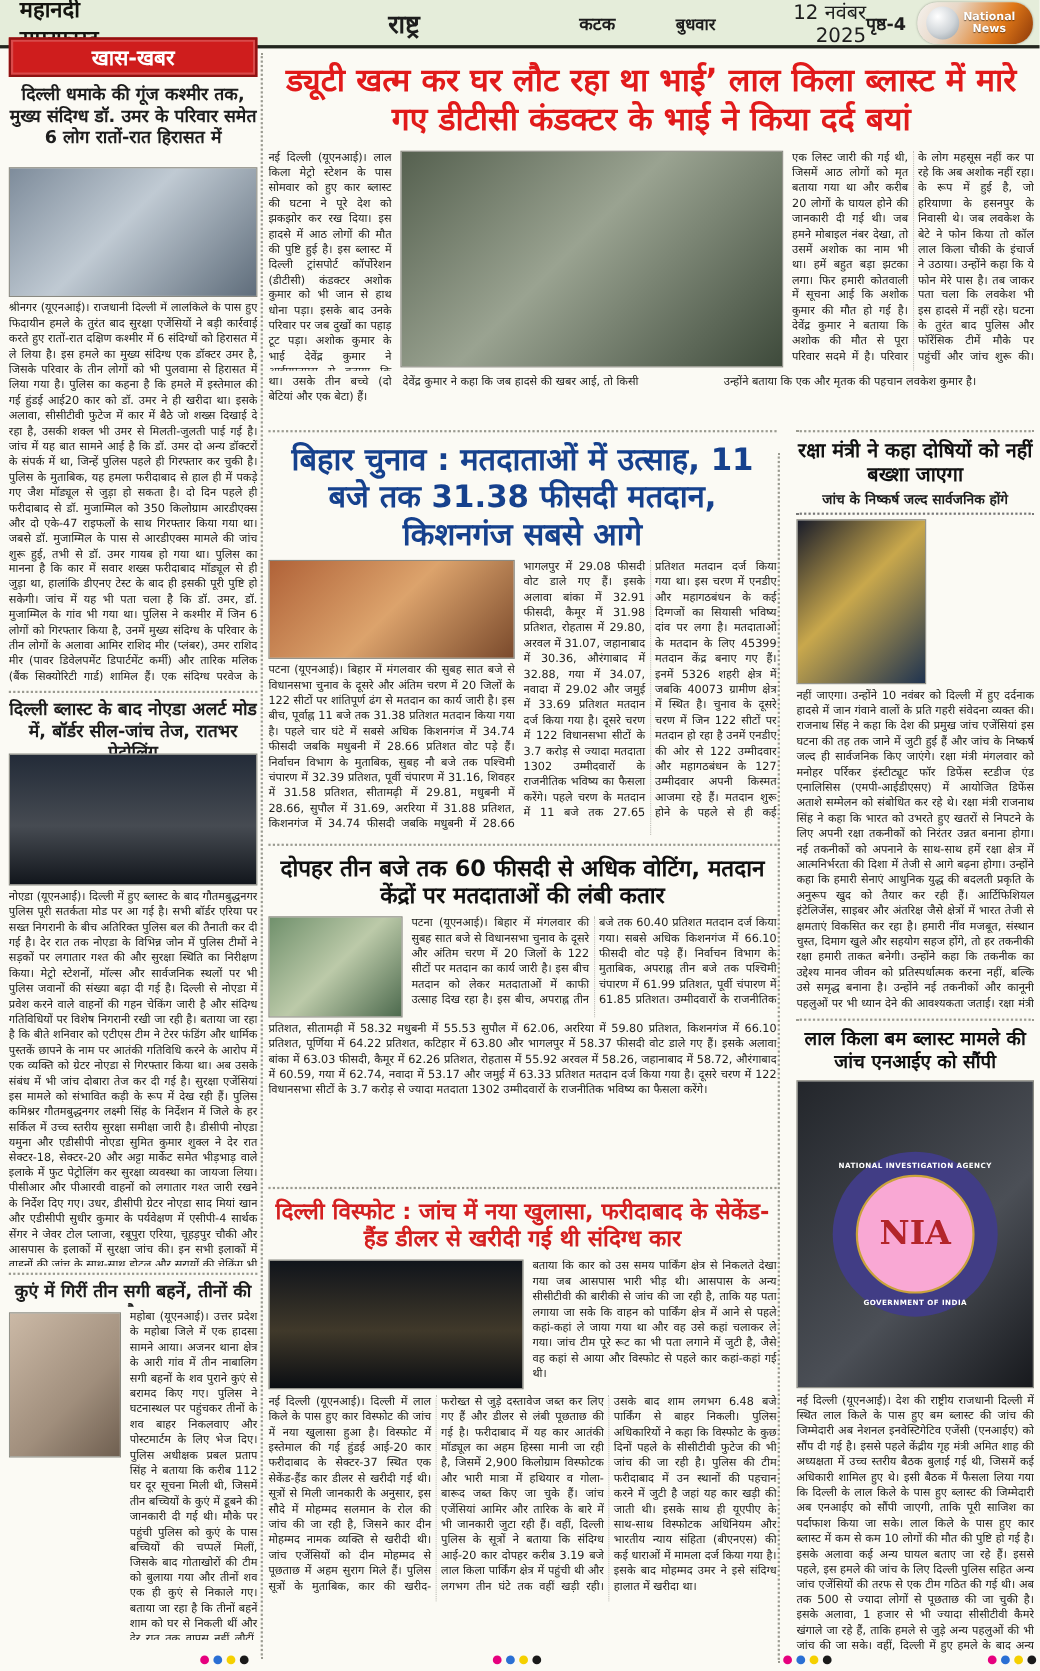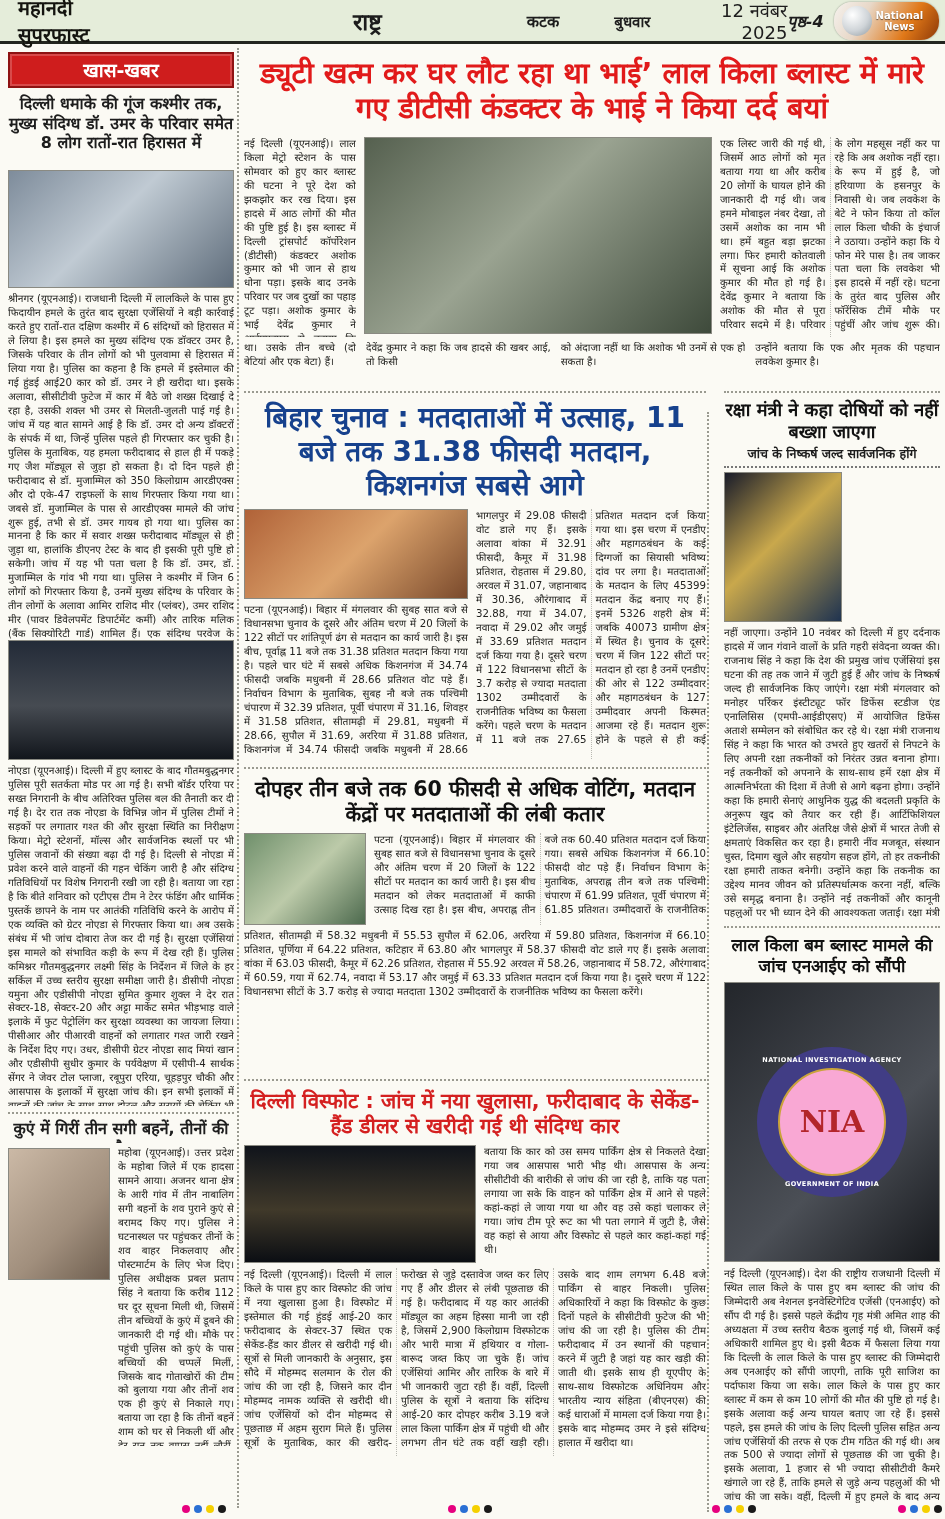--- a/index.html
+++ b/index.html
@@ -6,35 +6,35 @@
   body{width:945px;height:1519px;position:relative;background:#fbfaf4;
        font-family:"DejaVu Sans","Liberation Sans",sans-serif;color:#1d1d1d;overflow:hidden;}
   
   #masthead{position:absolute;left:0;top:0;width:945px;height:44px;background:#e5edda;
             border-bottom:3px solid #23261f;display:flex;align-items:center;box-sizing:border-box;padding:0 6px;}
   #masthead .paper{font-size:20px;font-weight:bold;color:#14140f;margin-left:12px;}
   #masthead .section{font-size:23px;font-weight:bold;margin-left:205px;}
   #masthead .city{font-size:16px;font-weight:bold;margin-left:145px;}
   #masthead .day{font-size:15px;font-weight:bold;margin-left:55px;}
   #masthead .date{font-size:18px;font-weight:normal;margin-left:22px;text-align:right;}
-  #masthead .pageno{font-size:16px;font-weight:bold;margin-left:auto;margin-right:10px;font-style:italic;}
+  #masthead .pageno{font-size:16px;font-weight:bold;margin-left:auto;margin-right:10px;}
   .logo{width:108px;height:38px;border-radius:18px;background:linear-gradient(120deg,#f5f2ee 0%,#e8d8c8 30%,#e07818 70%,#8c3808 100%);
         position:relative;display:flex;align-items:center;justify-content:center;box-shadow:0 0 2px #0006;}
   .logo .globe{position:absolute;left:8px;top:4px;width:30px;height:30px;border-radius:50%;
         background:radial-gradient(circle at 35% 30%,#ffffff,#cfd4d8 55%,#8d979e);}
   .logo .ltxt{position:relative;margin-left:26px;font-size:10px;font-weight:bold;color:#fff;text-shadow:0 1px 1px #0008;line-height:1.1;text-align:center;}
   
   .bodytxt{font-size:10.2px;line-height:1.37;text-align:justify;color:#22221f;overflow:hidden;}
   .cols2{column-count:2;column-gap:9px;column-rule:1px dotted #b9b9b2;}
   .cols3{column-count:3;column-gap:9px;column-rule:1px dotted #b9b9b2;}
   .photo{background-size:cover;border:1px solid #8a8a82;box-sizing:border-box;}
   .sech{font-weight:bold;text-align:center;line-height:1.22;overflow:hidden;}
   .dotted-top{border-top:2px dotted #9a9a90;}
   
-  #sidebar{position:absolute;left:8px;top:52px;width:226px;height:1452px;}
+  #sidebar{position:absolute;left:8px;top:34px;width:226px;height:1452px;}
   #vrule1{position:absolute;left:237px;top:48px;height:1460px;border-left:2px dotted #9a9a90;}
   #vrule2{position:absolute;left:707px;top:412px;height:1100px;border-left:2px dotted #9a9a90;}
   .banner{background:#cf1d1d;color:#fff;font-size:19px;font-weight:bold;text-align:center;
           padding:3px 0;border:2px solid #8e1212;box-shadow:inset 0 0 0 2px #fff3;}
   .s-head{font-size:16px;}
   .p-k{height:118px;background:linear-gradient(135deg,#7e8c9b,#c0cad3 45%,#5f6d7b);}
   .p-n{height:120px;background:linear-gradient(180deg,#232b38,#464b52 55%,#12161c);}
   .p-h{float:left;width:102px;height:132px;margin:2px 8px 2px 0;background:linear-gradient(135deg,#cbb9a6,#a08e7c 60%,#6f5f50);}
   .p-man{height:197px;background:linear-gradient(135deg,#55604f,#9aa391 45%,#3e4a3b);}
   .p-crowd1{background:linear-gradient(135deg,#b06238,#dca36c 50%,#7a4a2c);}
@@ -90,24 +90,25 @@
     </span>
   </span>
 </div>
 
 <div id="vrule1"></div>
 <div id="vrule2"></div>
 
 <div id="sidebar">
   <div class="banner">खास-खबर</div>
 
-  <div class="sech s-head" style="height:76px;margin-top:6px;">दिल्ली धमाके की गूंज कश्मीर तक, मुख्य संदिग्ध डॉ. उमर के परिवार समेत 8 लोग रातों-रात हिरासत में</div>
+  <div class="sech s-head" style="height:76px;margin-top:6px;">दिल्ली धमाके की गूंज कश्मीर तक, मुख्य संदिग्ध डॉ. उमर के परिवार समेत 6 लोग रातों-रात हिरासत में</div>
   <div class="photo p-k"></div>
   <div class="bodytxt" style="height:348px;margin-top:4px;">श्रीनगर (यूएनआई)। राजधानी दिल्ली में लालकिले के पास हुए फिदायीन हमले के तुरंत बाद सुरक्षा एजेंसियों ने बड़ी कार्रवाई करते हुए रातों-रात दक्षिण कश्मीर में 6 संदिग्धों को हिरासत में ले लिया है। इस हमले का मुख्य संदिग्ध एक डॉक्टर उमर है, जिसके परिवार के तीन लोगों को भी पुलवामा से हिरासत में लिया गया है। पुलिस का कहना है कि हमले में इस्तेमाल की गई हुंडई आई20 कार को डॉ. उमर ने ही खरीदा था। इसके अलावा, सीसीटीवी फुटेज में कार में बैठे जो शख्स दिखाई दे रहा है, उसकी शक्ल भी उमर से मिलती-जुलती पाई गई है। जांच में यह बात सामने आई है कि डॉ. उमर दो अन्य डॉक्टरों के संपर्क में था, जिन्हें पुलिस पहले ही गिरफ्तार कर चुकी है। पुलिस के मुताबिक, यह हमला फरीदाबाद से हाल ही में पकड़े गए जैश मॉड्यूल से जुड़ा हो सकता है। दो दिन पहले ही फरीदाबाद से डॉ. मुजाम्मिल को 350 किलोग्राम आरडीएक्स और दो एके-47 राइफलों के साथ गिरफ्तार किया गया था। जबसे डॉ. मुजाम्मिल के पास से आरडीएक्स मामले की जांच शुरू हुई, तभी से डॉ. उमर गायब हो गया था। पुलिस का मानना है कि कार में सवार शख्स फरीदाबाद मॉड्यूल से ही जुड़ा था, हालांकि डीएनए टेस्ट के बाद ही इसकी पूरी पुष्टि हो सकेगी। जांच में यह भी पता चला है कि डॉ. उमर, डॉ. मुजाम्मिल के गांव भी गया था। पुलिस ने कश्मीर में जिन 6 लोगों को गिरफ्तार किया है, उनमें मुख्य संदिग्ध के परिवार के तीन लोगों के अलावा आमिर राशिद मीर (प्लंबर), उमर राशिद मीर (पावर डिवेलपमेंट डिपार्टमेंट कर्मी) और तारिक मलिक (बैंक सिक्योरिटी गार्ड) शामिल हैं। एक संदिग्ध परवेज के अनुसार, 19 अक्टूबर को नौगाम में जैश का पोस्टर मिलने के बाद से ही शक शुरू हो गई थी। इस मामले में पहले भी कई लोगों को हिरासत में लेकर पूछताछ की गई थी, लेकिन इतनी बड़ी कार्रवाई का अंदेशा नहीं था। डॉ. मुजाम्मिल से जुड़े सात लोगों को गिरफ्तार किया गया था। इनमें आमिर निसार डार, यासिर उल अशरफ और मकसूद अहमद डार शामिल हैं। इसके अलावा नौगाम से मौलवी इरफान अहमद, जहूर अहमद और मुफीद को, जबकि कुलगाम से डॉ. अदील को पकड़ा गया था।</div>
 
+  <div class="sech s-head dotted-top" style="height:50px;padding-top:5px;margin-top:6px;">दिल्ली ब्लास्ट के बाद नोएडा अलर्ट मोड में, बॉर्डर सील-जांच तेज, रातभर पेट्रोलिंग</div>
   <div class="photo p-n"></div>
   <div class="bodytxt" style="height:342px;margin-top:4px;">नोएडा (यूएनआई)। दिल्ली में हुए ब्लास्ट के बाद गौतमबुद्धनगर पुलिस पूरी सतर्कता मोड पर आ गई है। सभी बॉर्डर एरिया पर सख्त निगरानी के बीच अतिरिक्त पुलिस बल की तैनाती कर दी गई है। देर रात तक नोएडा के विभिन्न जोन में पुलिस टीमों ने सड़कों पर लगातार गश्त की और सुरक्षा स्थिति का निरीक्षण किया। मेट्रो स्टेशनों, मॉल्स और सार्वजनिक स्थलों पर भी पुलिस जवानों की संख्या बढ़ा दी गई है। दिल्ली से नोएडा में प्रवेश करने वाले वाहनों की गहन चेकिंग जारी है और संदिग्ध गतिविधियों पर विशेष निगरानी रखी जा रही है। बताया जा रहा है कि बीते शनिवार को एटीएस टीम ने टेरर फंडिंग और धार्मिक पुस्तकें छापने के नाम पर आतंकी गतिविधि करने के आरोप में एक व्यक्ति को ग्रेटर नोएडा से गिरफ्तार किया था। अब उसके संबंध में भी जांच दोबारा तेज कर दी गई है। सुरक्षा एजेंसियां इस मामले को संभावित कड़ी के रूप में देख रही हैं। पुलिस कमिश्नर गौतमबुद्धनगर लक्ष्मी सिंह के निर्देशन में जिले के हर सर्किल में उच्च स्तरीय सुरक्षा समीक्षा जारी है। डीसीपी नोएडा यमुना और एडीसीपी नोएडा सुमित कुमार शुक्ल ने देर रात सेक्टर-18, सेक्टर-20 और अट्टा मार्केट समेत भीड़भाड़ वाले इलाके में फुट पेट्रोलिंग कर सुरक्षा व्यवस्था का जायजा लिया। पीसीआर और पीआरवी वाहनों को लगातार गश्त जारी रखने के निर्देश दिए गए। उधर, डीसीपी ग्रेटर नोएडा साद मियां खान और एडीसीपी सुधीर कुमार के पर्यवेक्षण में एसीपी-4 सार्थक सेंगर ने जेवर टोल प्लाजा, रबूपुरा एरिया, चूहड़पुर चौकी और आसपास के इलाकों में सुरक्षा जांच की। इन सभी इलाकों में वाहनों की जांच के साथ-साथ होटल और सरायों की चेकिंग भी की गई। पुलिस अधिकारियों ने सभी प्रभारियों को संवेदनशील क्षेत्रों में सतर्क दृष्टि बनाए रखने के निर्देश दिए। सेंट्रल नोएडा में, डीसीपी शक्ति मोहन अवस्थी और एडीसीपी हृदयेश कठेरिया के निर्देश पर एसीपी-1 एम.एस. वीर कुमार ने थाना सूरजपुर और सेक्टर-142 क्षेत्र में विभिन्न स्थानों का जायजा लिया। उन्होंने भीड़भाड़ वाले स्थानों में मौजूद पुलिसकर्मियों को सौंपी गई जिम्मेदारियों के प्रति सजग रहने और ट्रैफिक व्यवस्था को सुचारू रखने के आदेश दिए।</div>
 
   <div class="sech s-head dotted-top" style="height:24px;padding-top:5px;margin-top:6px;">कुएं में गिरीं तीन सगी बहनें, तीनों की मौत</div>
   <div style="height:300px;overflow:hidden;margin-top:3px;">
     <div class="photo p-h"></div>
     <div class="bodytxt">महोबा (यूएनआई)। उत्तर प्रदेश के महोबा जिले में एक हादसा सामने आया। अजनर थाना क्षेत्र के आरी गांव में तीन नाबालिग सगी बहनों के शव पुराने कुएं से बरामद किए गए। पुलिस ने घटनास्थल पर पहुंचकर तीनों के शव बाहर निकलवाए और पोस्टमार्टम के लिए भेज दिए। पुलिस अधीक्षक प्रबल प्रताप सिंह ने बताया कि करीब 112 घर दूर सूचना मिली थी, जिसमें तीन बच्चियों के कुएं में डूबने की जानकारी दी गई थी। मौके पर पहुंची पुलिस को कुएं के पास बच्चियों की चप्पलें मिलीं, जिसके बाद गोताखोरों की टीम को बुलाया गया और तीनों शव एक ही कुएं से निकाले गए। बताया जा रहा है कि तीनों बहनें शाम को घर से निकली थीं और देर रात तक वापस नहीं लौटीं, तो परिजनों ने तलाश शुरू की। पुलिस ने घटनास्थल का निरीक्षण कर जांच शुरू कर दी है। फिलहाल पुलिस हादसे की हर पहलू से जांच कर रही है। इस घटना के बाद गांव में मातम पसरा हुआ है और परिवार का रो-रोकर बुरा हाल है। मृतक बच्चियों के शव परिजनों को सौंप दिए गए हैं।</div>
   </div>
 </div>
 
@@ -119,21 +120,20 @@
     <div class="lead-mid photo p-man"></div>
     <div class="lead-right bodytxt cols2">
       <span>एक लिस्ट जारी की गई थी, जिसमें आठ लोगों को मृत बताया गया था और करीब 20 लोगों के घायल होने की जानकारी दी गई थी। जब हमने मोबाइल नंबर देखा, तो उसमें अशोक का नाम भी था। हमें बहुत बड़ा झटका लगा। फिर हमारी कोतवाली में सूचना आई कि अशोक कुमार की मौत हो गई है। देवेंद्र कुमार ने बताया कि अशोक की मौत से पूरा परिवार सदमे में है। परिवार के लोग महसूस नहीं कर पा रहे कि अब अशोक नहीं रहा।</span>
       <span> </span>
       <span>के रूप में हुई है, जो हरियाणा के हसनपुर के निवासी थे। जब लवकेश के बेटे ने फोन किया तो कॉल लाल किला चौकी के इंचार्ज ने उठाया। उन्होंने कहा कि ये फोन मेरे पास है। तब जाकर पता चला कि लवकेश भी इस हादसे में नहीं रहे। घटना के तुरंत बाद पुलिस और फॉरेंसिक टीमें मौके पर पहुंचीं और जांच शुरू की। फिलहाल पुलिस ने इलाके को सील कर दिया है और सुरक्षा एजेंसियां यह पता लगाने में जुटी हैं कि धमाके की असली वजह क्या थी और इसमें किन तत्वों की भूमिका हो सकती है।</span>
     </div>
   </div>
   <div class="cap-row">
     <div class="bodytxt" style="max-width:112px;">था। उसके तीन बच्चे (दो बेटियां और एक बेटा) हैं।</div>
     <div class="bodytxt">देवेंद्र कुमार ने कहा कि जब हादसे की खबर आई, तो किसी</div>
-    <div class="bodytxt">को अंदाजा नहीं था कि अशोक भी उनमें से एक हो सकता है।</div>
     <div class="bodytxt">उन्होंने बताया कि एक और मृतक की पहचान लवकेश कुमार है।</div>
   </div>
 
   <div id="row2">
 
     <div id="midcol">
 
       <div class="sech blue-head dotted-top">बिहार चुनाव : मतदाताओं में उत्साह, 11 बजे तक 31.38 फीसदी मतदान, किशनगंज सबसे आगे</div>
       <div class="flexrow" style="height:250px;">
         <div style="width:224px;">

